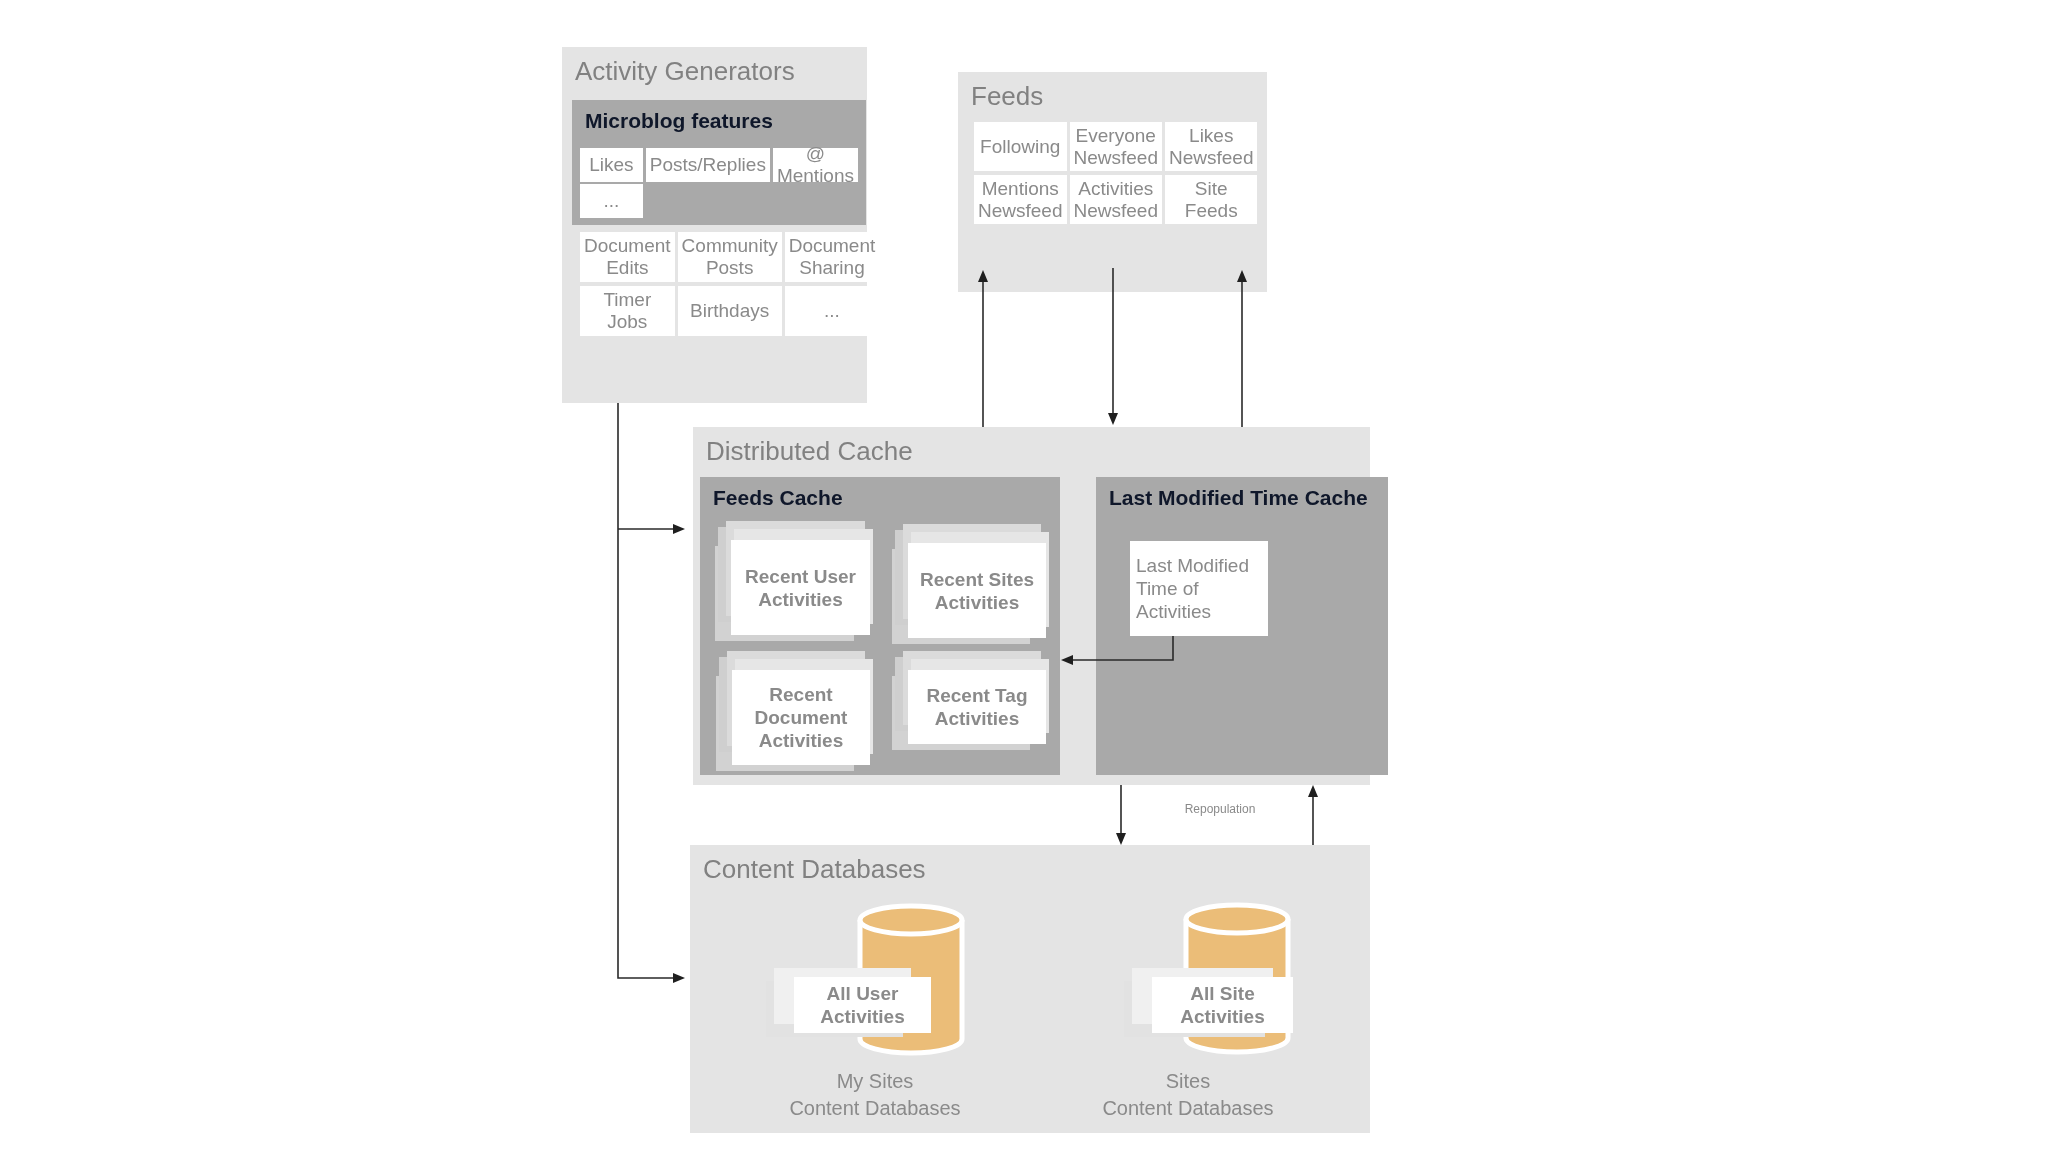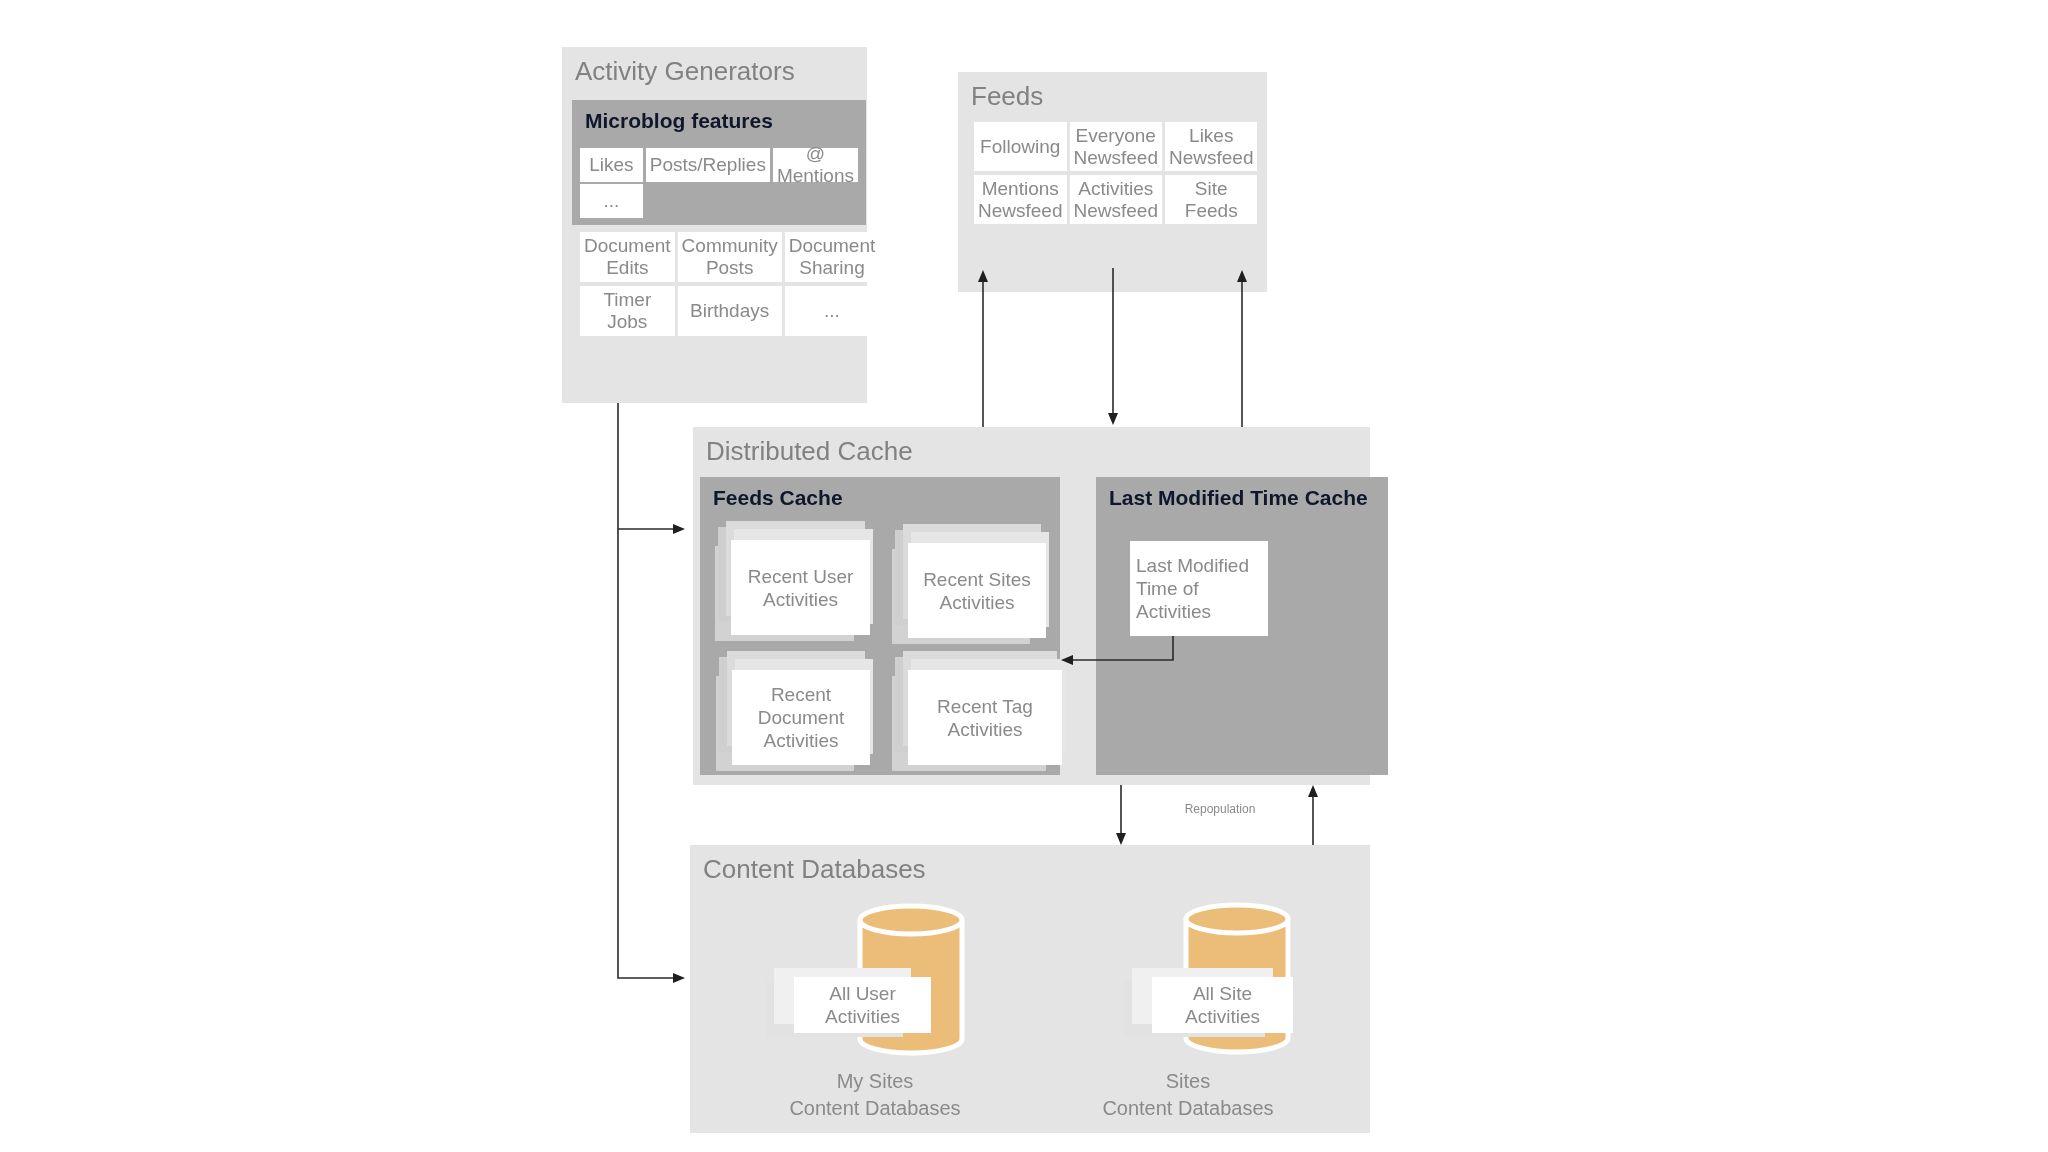--- a/index.html
+++ b/index.html
@@ -15,21 +15,21 @@
   .pile{position:absolute;}
   .pile .sheet{position:absolute;left:0;top:0;right:0;bottom:0;}
   .pile .s1{transform:translate(-16px,6px);background:#d2d2d2;}
   .pile .s2{transform:translate(-13px,-13px);background:#cfcfcf;}
   .pile .s3{transform:translate(-5px,-19px);background:#dbdbdb;}
   .pile .s4{transform:translate(3px,-11px);background:#e6e6e6;}
   .pile-light .s1{transform:translate(-28px,4px);background:#e2e2e2;}
   .pile-light .s2{transform:translate(-20px,-9px);background:#f0f0f0;}
   .pile .card{position:absolute;left:0;top:0;right:0;bottom:0;background:#ffffff;
         display:flex;align-items:center;justify-content:center;text-align:center;
-        font-size:19px;line-height:23px;color:#8a8a8a;padding:4px;box-sizing:border-box;}
+        font-size:19px;line-height:23px;color:#8a8a8a;padding:4px;box-sizing:border-box;font-weight:bold;}
   .plain-card{position:absolute;background:#ffffff;display:flex;align-items:center;justify-content:center;
         font-size:19px;line-height:23px;color:#8a8a8a;padding:6px;box-sizing:border-box;}
   .db-caption{position:absolute;width:220px;text-align:center;font-size:20px;line-height:27px;color:#8a8a8a;}
   #repop-label{position:absolute;left:1150px;top:802px;width:140px;text-align:center;
         font-size:12px;color:#8a8a8a;}
   #arrows{position:absolute;left:0;top:0;pointer-events:none;z-index:6;}
   .cyl-svg{position:absolute;overflow:visible;}
 </style>
 </head>
 <body>
@@ -88,21 +88,21 @@
         <div class="sheet s4"></div>
         <div class="card">Recent Sites Activities</div>
       </div>
       <div class="pile" style="left:32px;top:193px;width:138px;height:95px;">
         <div class="sheet s1"></div>
         <div class="sheet s2"></div>
         <div class="sheet s3"></div>
         <div class="sheet s4"></div>
         <div class="card">Recent Document Activities</div>
       </div>
-      <div class="pile" style="left:208px;top:193px;width:138px;height:95px;padding-left:16px;">
+      <div class="pile" style="left:208px;top:193px;width:138px;height:74px;">
         <div class="sheet s1"></div>
         <div class="sheet s2"></div>
         <div class="sheet s3"></div>
         <div class="sheet s4"></div>
         <div class="card">Recent Tag Activities</div>
       </div>
     </div>
 
     <div class="inner-box" style="left:397px;top:50px;width:292px;height:298px;margin-left:6px;">
       <div class="inner-title">Last Modified Time Cache</div>

